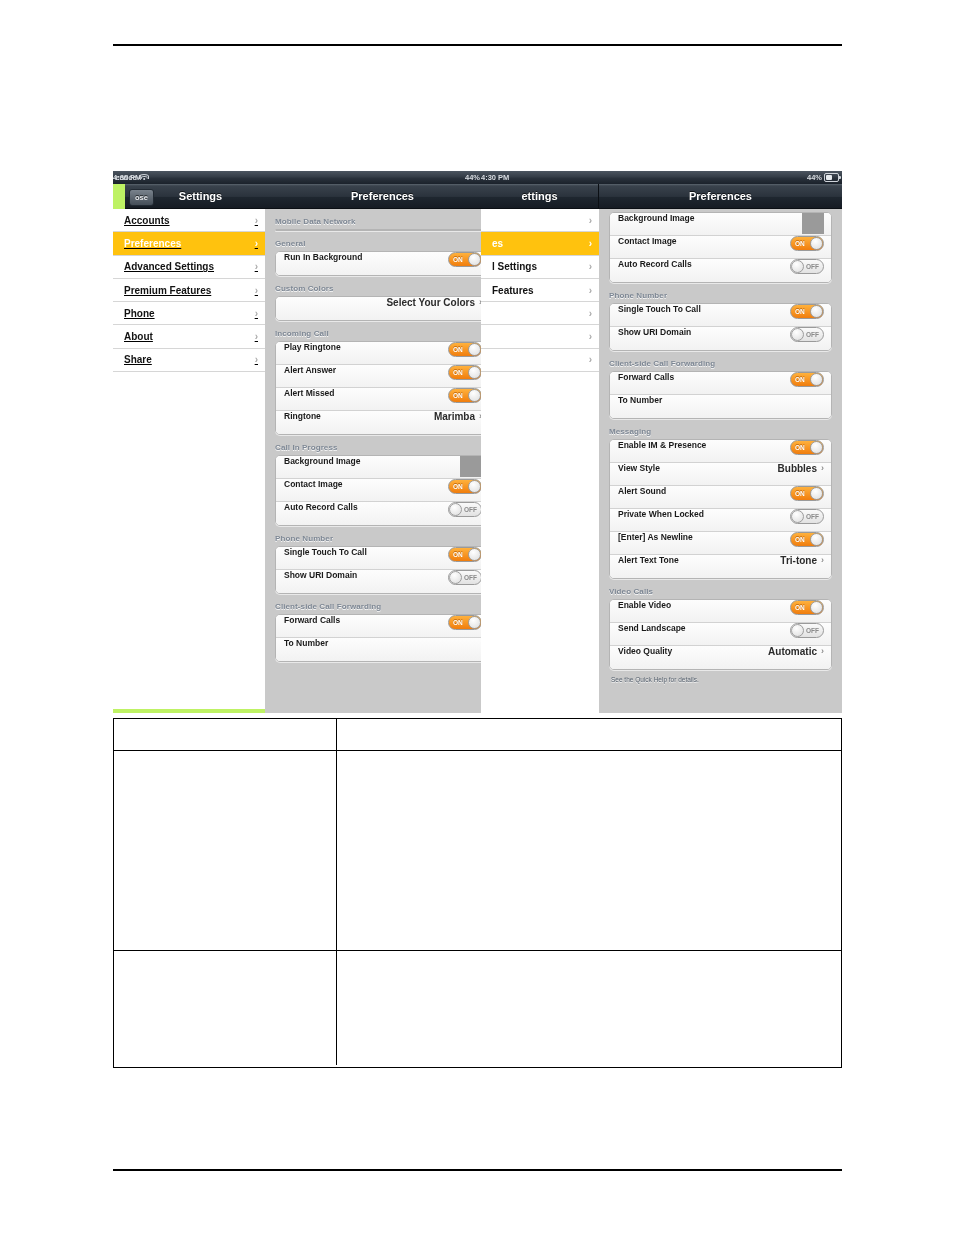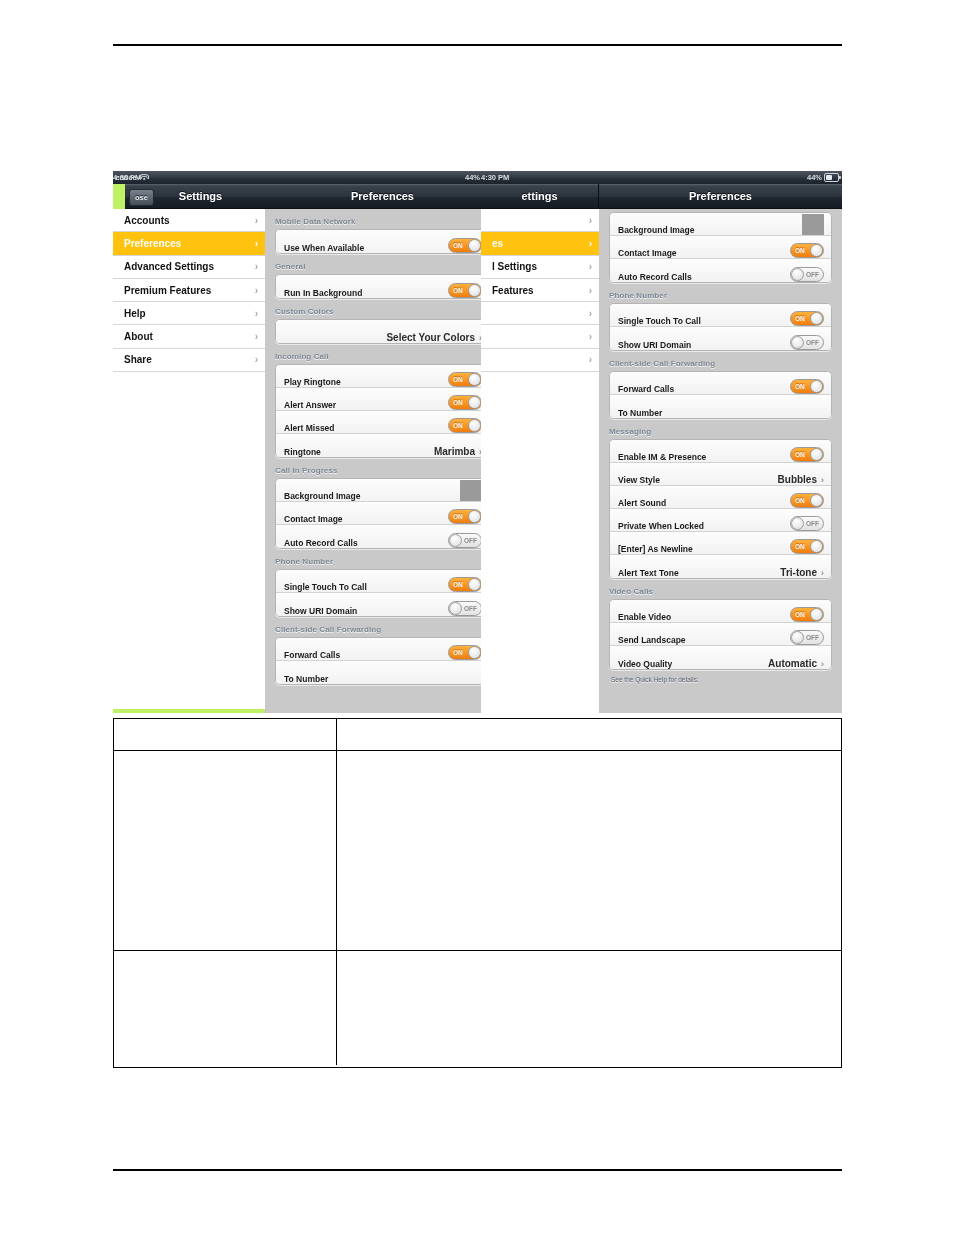--- a/index.html
+++ b/index.html
@@ -66,21 +66,21 @@
   .detail{position:absolute;background:#c9c9c9;overflow:hidden;}
   .grp-hdr{
     font-size:8px;font-weight:bold;color:#7d8794;margin:8px 0 3px 10px;
     text-shadow:0 1px 0 rgba(255,255,255,.85);letter-spacing:.1px;
   }
   .card{
     margin:0 10px;background:#f6f6f6;border:1px solid #b4b4b4;border-radius:5px;
     overflow:hidden;box-shadow:0 1px 0 rgba(255,255,255,.6);
   }
   .crow{
-    height:23px;display:flex;align-items:flex-end;padding:0 7px 0 8px;
+    height:23px;display:flex;align-items:flex-start;padding:0 7px 0 8px;
     border-bottom:1px solid #d2d2d2;font-size:8.5px;font-weight:bold;color:#1a1a1a;
     background:linear-gradient(to bottom,#fdfdfd,#f2f2f2);box-sizing:border-box;
   }
   .crow:last-child{border-bottom:none;}
   .crow .val{margin-left:auto;font-weight:bold;color:#2b2b2b;font-size:10px;padding-left:14px;}
   .crow .chev{margin-left:4px;color:#8e8e8e;font-size:9px;font-weight:bold;}
   .swatch{margin-left:auto;width:22px;height:21px;background:#9a9a9a;}
   .note{font-size:6.5px;color:#56616e;margin:6px 0 0 12px;text-shadow:0 1px 0 rgba(255,255,255,.8);}
 
   
@@ -135,61 +135,54 @@
     </div>
 
     <div class="navbar left-nav" style="top:13px;width:152px;margin-left:12px;">
       <div class="closebtn">ose</div>
       <span>Settings</span>
     </div>
     <div class="navbar" style="top:13px;left:152px;width:235px;">
       <span>Preferences</span>
     </div>
 
-    <div class="master" id="masterLeft" style="left:0;top:38px;width:152px;bottom:4px;border-right:3px solid #0f766e;">
+    <div class="master" id="masterLeft" style="left:0;top:38px;width:152px;bottom:4px;border-right:3px solid #0f766e;text-decoration:underline;">
         <div class="mrow">
           <span>Accounts</span>
           <span class="chev">›</span>
         </div>
         <div class="mrow sel">
           <span>Preferences</span>
           <span class="chev">›</span>
         </div>
         <div class="mrow">
           <span>Advanced Settings</span>
           <span class="chev">›</span>
         </div>
         <div class="mrow">
           <span>Premium Features</span>
           <span class="chev">›</span>
         </div>
         <div class="mrow">
-          <span>Help</span>
+          <span>Phone</span>
           <span class="chev">›</span>
         </div>
         <div class="mrow">
           <span>About</span>
           <span class="chev">›</span>
         </div>
         <div class="mrow">
           <span>Share</span>
           <span class="chev">›</span>
         </div>
       </div>
 
     <div class="detail" id="detailLeft" style="left:152px;top:38px;width:235px;bottom:0;">
         <div class="grp-hdr">Mobile Data Network</div>
         <div class="card">
-          <div class="crow">
-            <span>Use When Available</span>
-            <div class="tgl on">
-              <span class="lbl">ON</span>
-              <span class="knob"></span>
-            </div>
-          </div>
         </div>
         <div class="grp-hdr">General</div>
         <div class="card">
           <div class="crow">
             <span>Run In Background</span>
             <div class="tgl on">
               <span class="lbl">ON</span>
               <span class="knob"></span>
             </div>
           </div>

